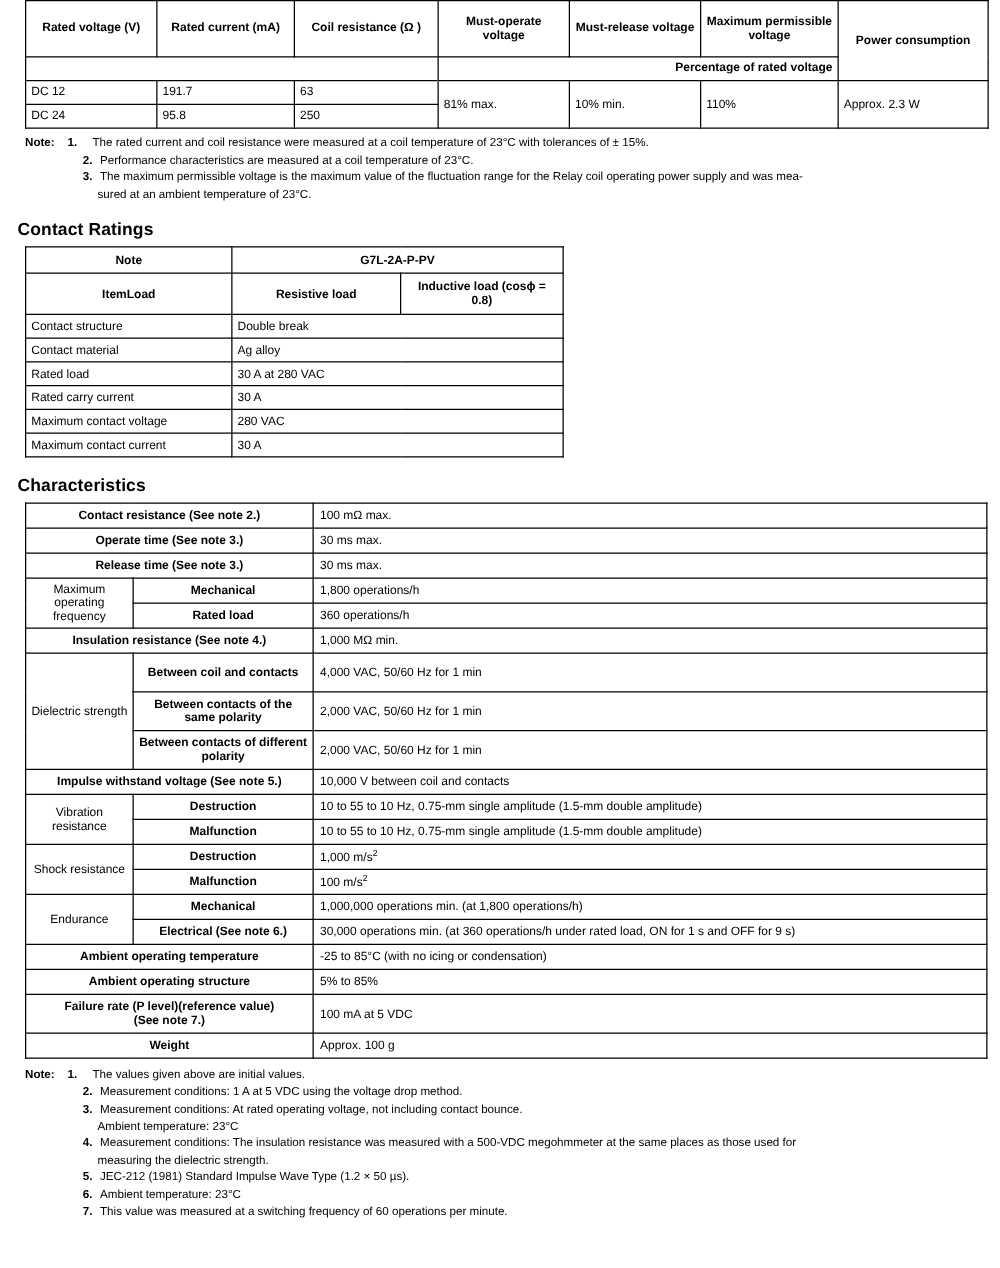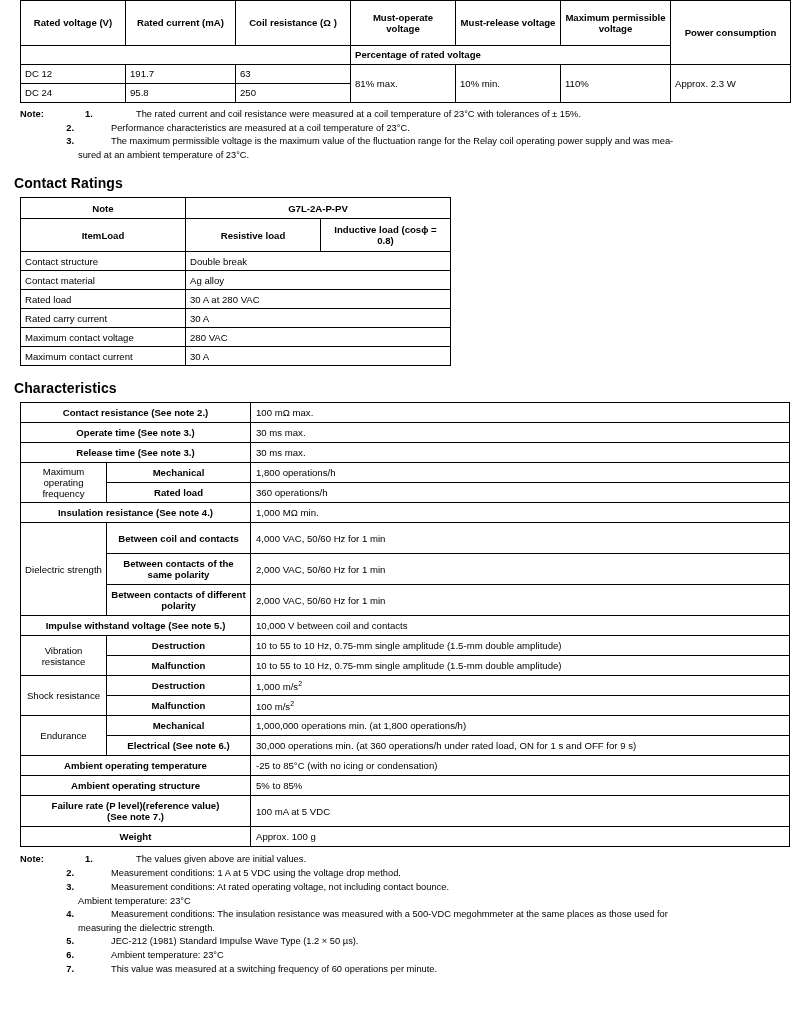--- a/index.html
+++ b/index.html
@@ -43,33 +43,32 @@
   }
   .lft { text-align: left; }
 
   
   #coil-ratings-table {
     width: 770px;
     margin: 0 12px 0 10px;
   }
   #coil-ratings-table td { height: 14px; }
   .coil-hdr-cell { height: 40px !important; }
-  .pct-row td { font-weight: bold; text-align: left; }
+  .pct-row td { font-weight: bold; text-align: right; }
 
   
   .notes {
     margin: 5px 0 0 10px;
     font-size: 9.3px;
     line-height: 1.35;
   }
   .note-line {
     display: flex;
     align-items: flex-end;
     margin-bottom: 1px;
-    gap: 31px;
   }
   .note-label {
     font-weight: bold;
     width: 34px;
     flex: 0 0 34px;
     text-align: left;
   }
   .note-num {
     width: 20px;
     flex: 0 0 20px;

